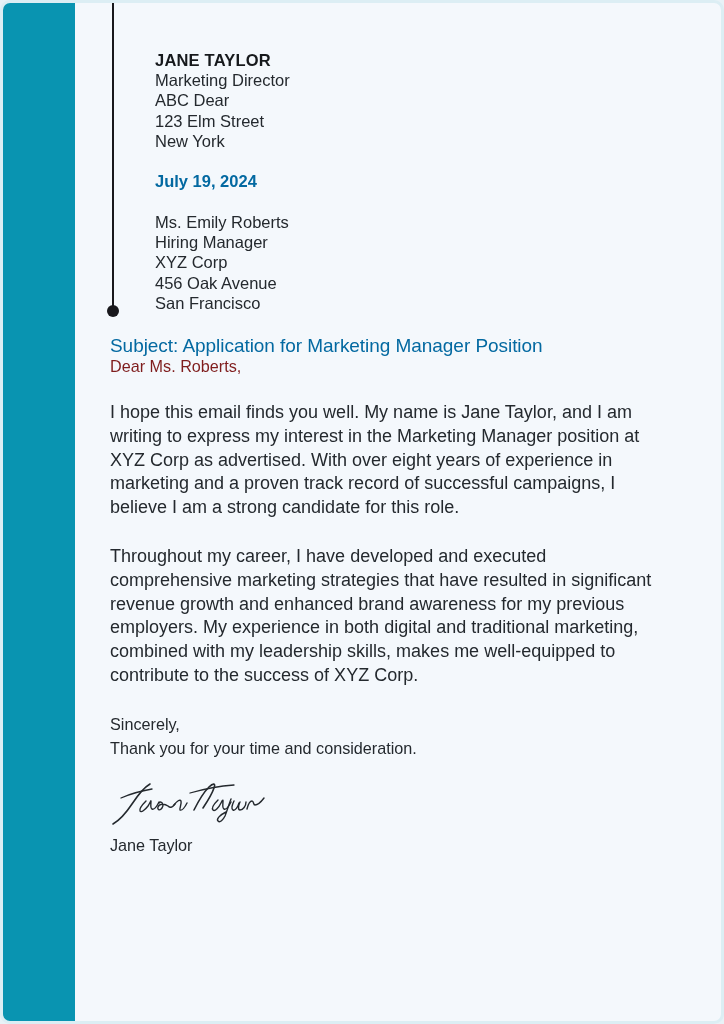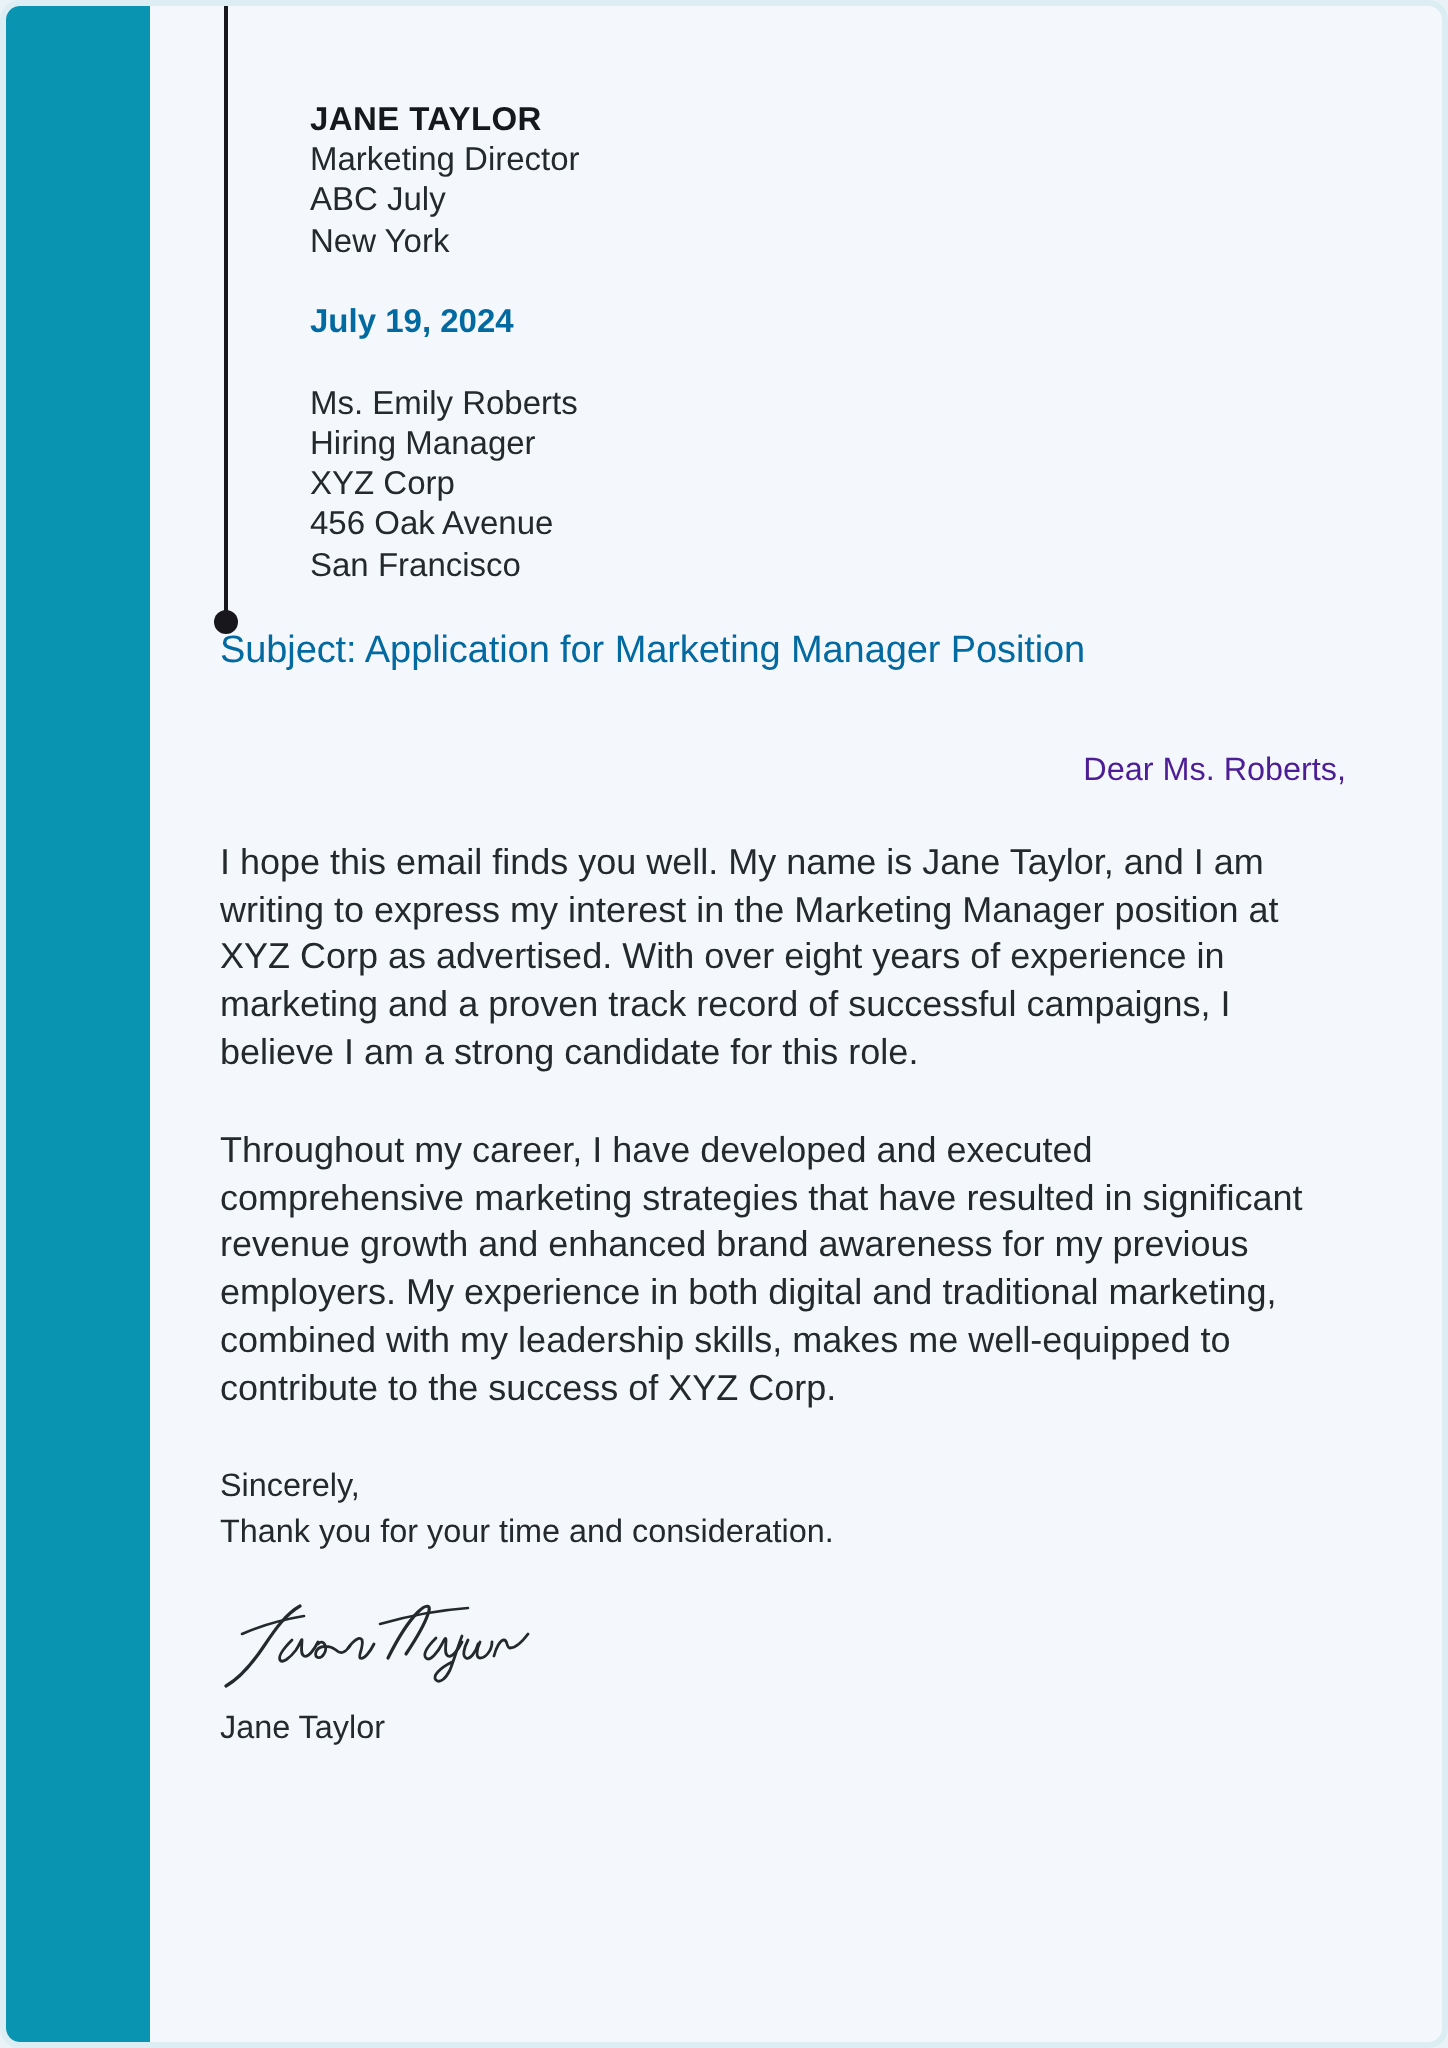--- a/index.html
+++ b/index.html
@@ -97,23 +97,21 @@
     padding-right: 12px;
   }
   .subject-line {
     font-weight: normal;
     font-size: 19px;
     color: #0369a1;
     letter-spacing: -0.05px;
   }
   .salutation {
     font-size: 16.2px;
-    color: #4c1d95;
-    margin-top: 39px;
-    text-align: right;
+    color: #7f1d1d;
   }
   .para {
     font-size: 18px;
     line-height: 23.8px;
     color: #24292e;
     margin-top: 25px;
     max-width: 562px;
   }
   .closing {
     font-size: 16.2px;
@@ -145,21 +143,22 @@
   <div class="timeline"></div>
   <div class="timeline-dot"></div>
 
   <div class="content">
 
     <div class="letterhead">
 
       <div class="sender-block">
         <div class="sender-name">JANE TAYLOR</div>
         <div>Marketing Director</div>
-        <div>ABC July</div>
+        <div>ABC Dear</div>
+        <div>123 Elm Street</div>
         <div>New York</div>
       </div>
 
       <div class="date-line">July 19, 2024</div>
 
       <div class="recipient-block">
         <div>Ms. Emily Roberts</div>
         <div>Hiring Manager</div>
         <div>XYZ Corp</div>
         <div>456 Oak Avenue</div>

